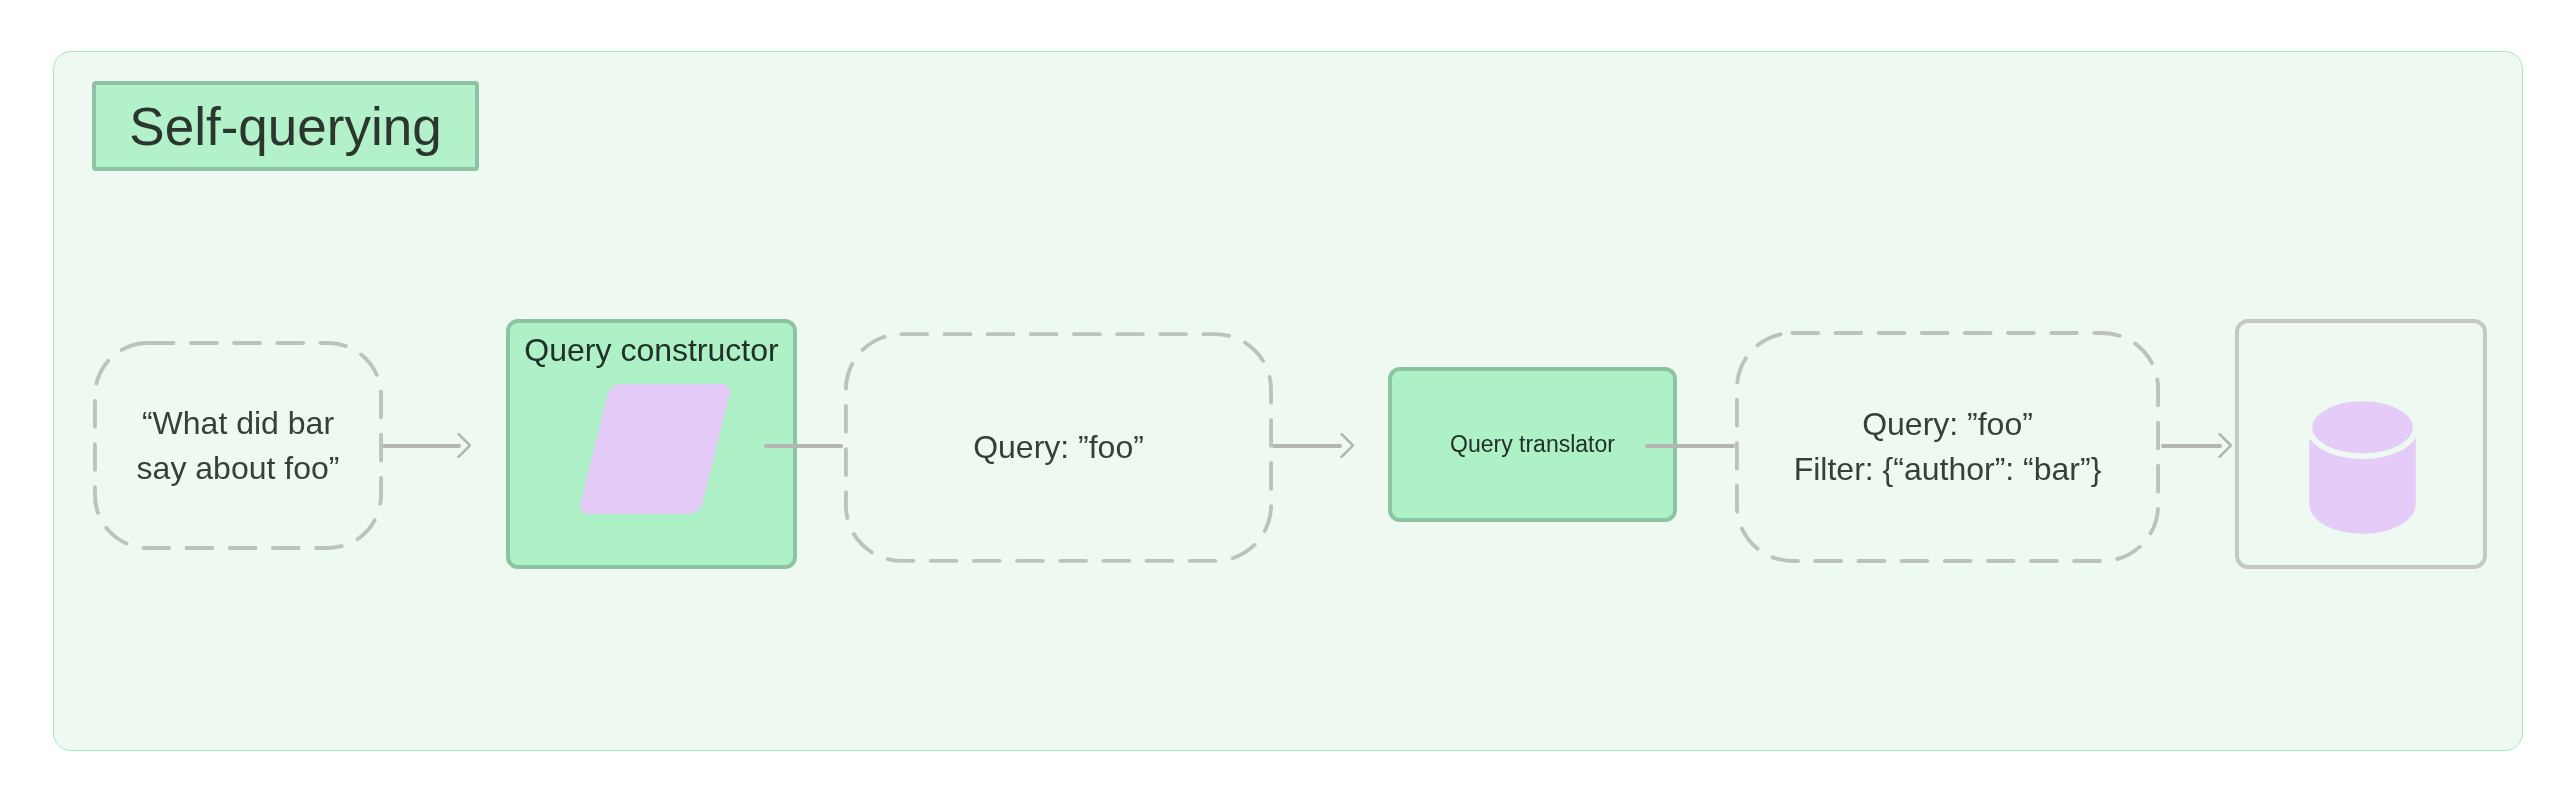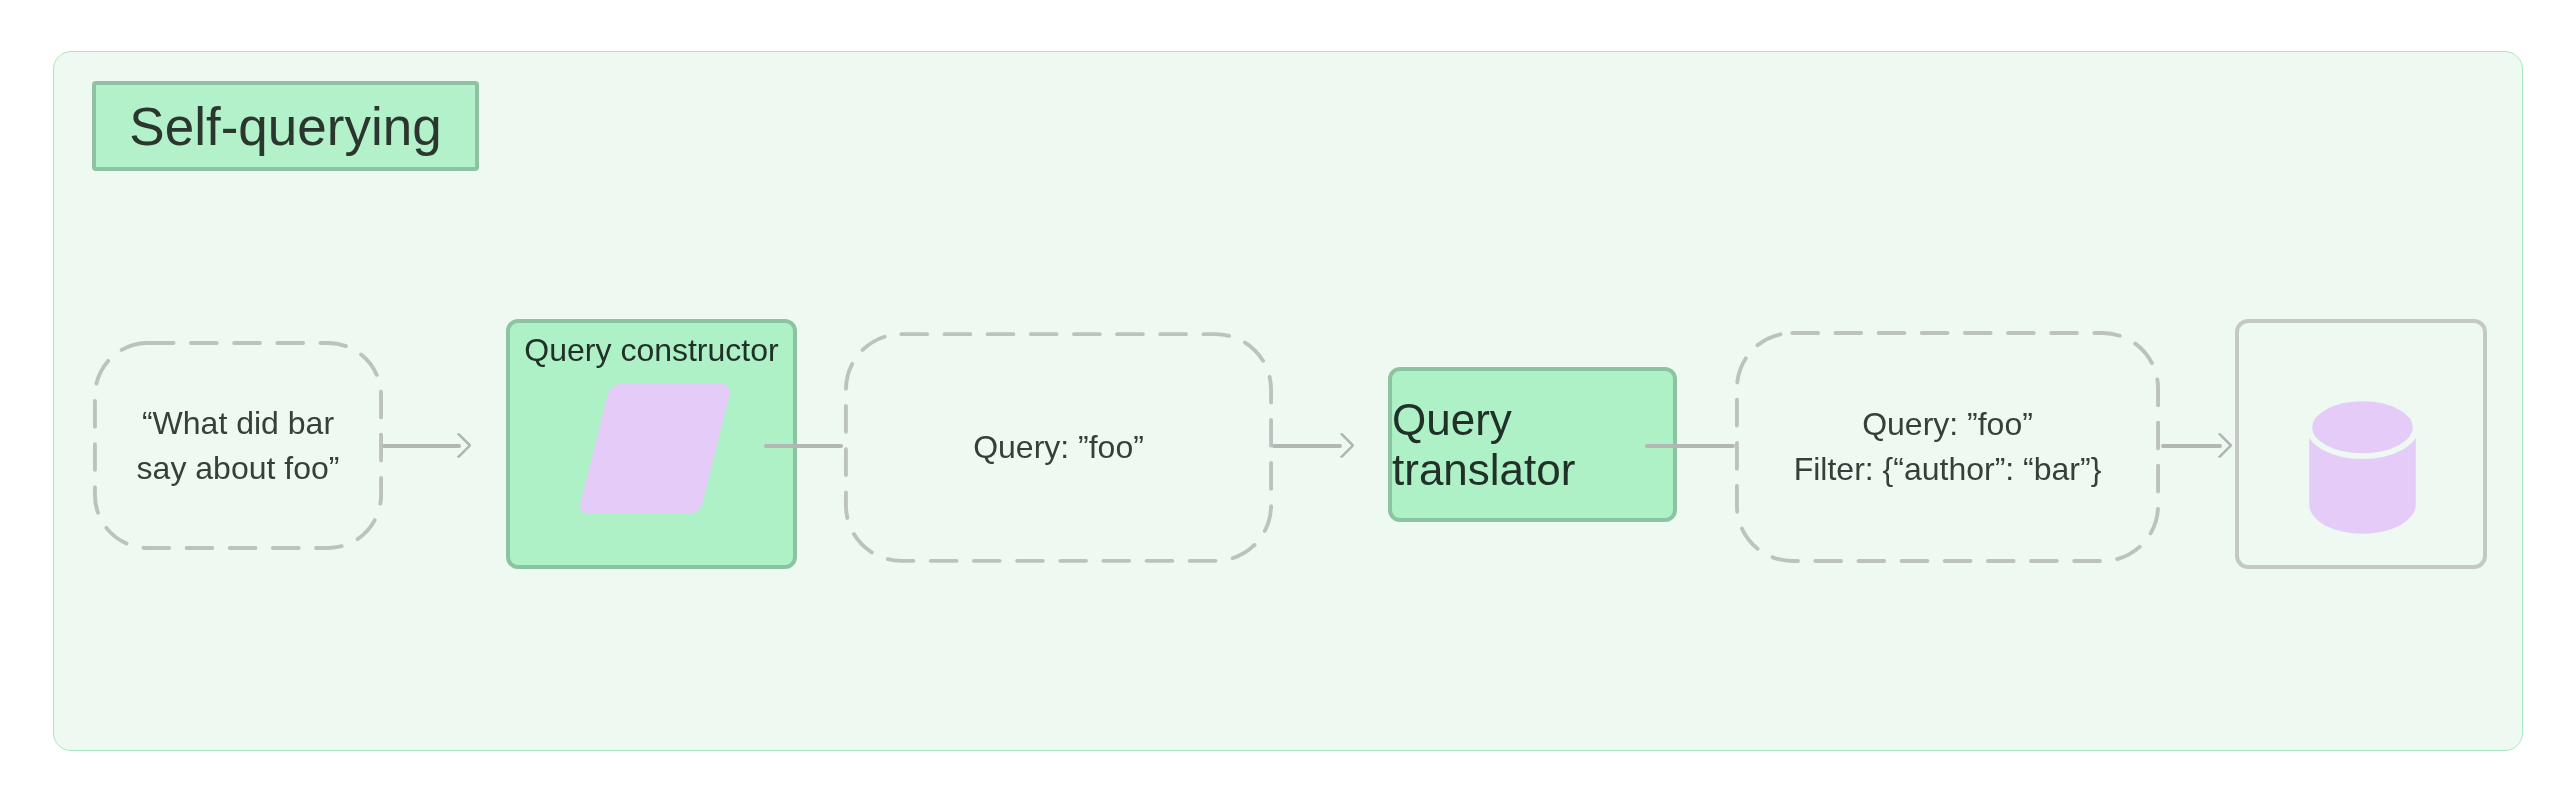--- a/index.html
+++ b/index.html
@@ -47,21 +47,21 @@
     background:var(--green-fill);
     border:4.5px solid var(--green-border);
     border-radius:12px;
     margin-left:32px;
   }
   .green-node .label{
     position:absolute;top:9px;left:0;width:100%;
     text-align:center;font-size:32px;color:#213028;
   }
   .green-node.centered{display:flex;align-items:center;justify-content:center;}
-  .green-node.centered .label-centered{font-size:44px;color:#213028;}
+  .green-node.centered .label-centered{font-size:23px;color:#213028;}
   .outlined-node{
     border:4.5px solid var(--outline-gray);
     border-radius:13px;background:transparent;
   }
   .outlined-node .label{
     position:absolute;top:9px;left:0;width:100%;
     text-align:center;font-size:32px;color:#161d18;
   }
   .parallelogram{
     position:absolute;left:84px;top:61px;width:122px;height:130px;

